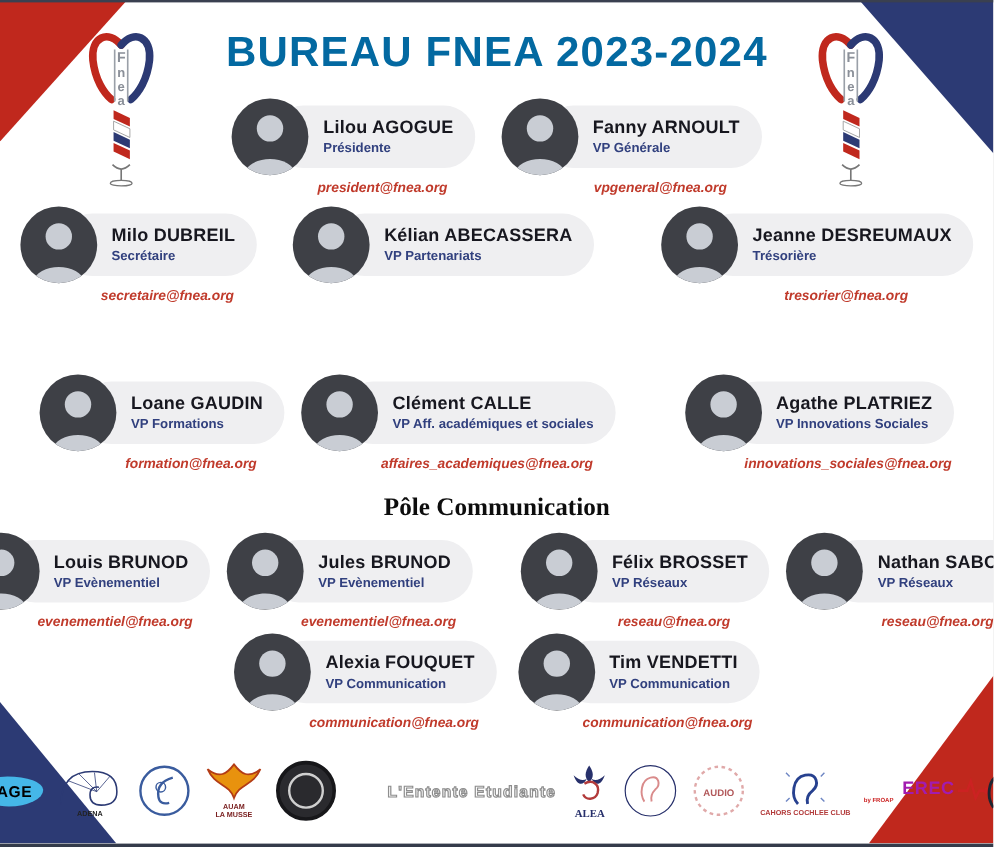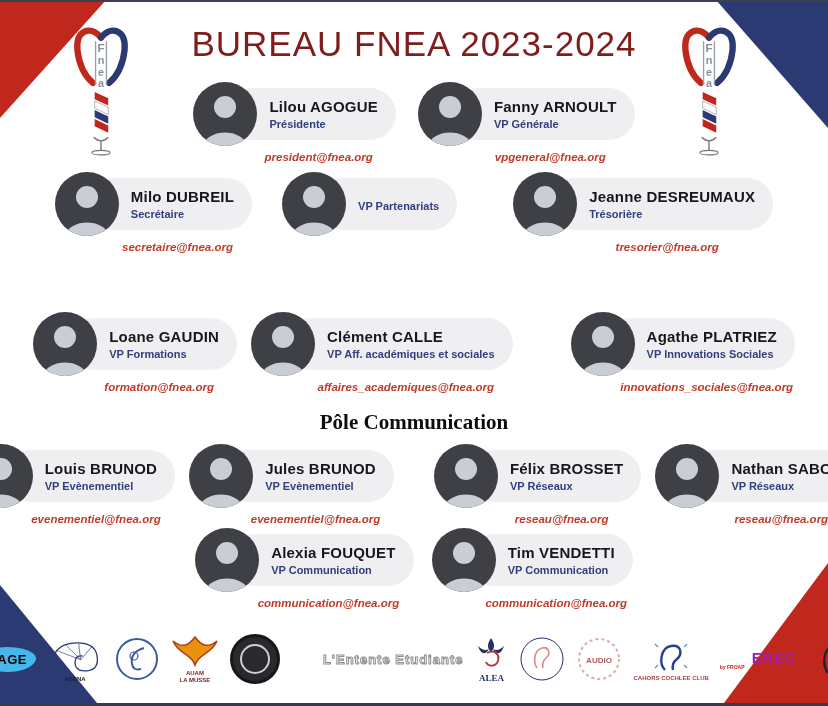--- a/index.html
+++ b/index.html
@@ -9,21 +9,21 @@
   }
   .edge-top{position:absolute;top:0;left:0;right:0;height:2px;background:#3a4050;z-index:9;}
   .edge-bottom{position:absolute;bottom:0;left:0;right:0;height:3px;background:#343b4a;z-index:9;}
   .tri{position:absolute;z-index:1;}
   .tri-tl{top:0;left:0;width:106px;height:118px;background:#c0281d;clip-path:polygon(0 0,100% 0,0 100%);}
   .tri-tr{top:0;right:0;width:112px;height:128px;background:#2c3a74;clip-path:polygon(0 0,100% 0,100% 100%);}
   .tri-bl{bottom:3px;left:0;width:97px;height:118px;background:#2c3a74;clip-path:polygon(0 0,0 100%,100% 100%);}
   .tri-br{bottom:3px;right:0;width:104px;height:140px;background:#c0281d;clip-path:polygon(100% 0,100% 100%,0 100%);}
 
   .title-row{position:absolute;top:24px;left:0;right:0;display:flex;justify-content:center;z-index:2;}
-  .title{font-size:35px;font-weight:400;letter-spacing:1px;color:#7f1d1d;text-align:center;}
+  .title{font-size:35px;font-weight:700;letter-spacing:1px;color:#0369a1;text-align:center;}
 
   .fnea-logo{position:absolute;z-index:2;}
   .fnea-left{left:72px;top:22px;}
   .fnea-right{left:680px;top:22px;}
 
   .row{position:absolute;left:0;right:0;display:flex;justify-content:center;align-items:flex-start;z-index:3;}
   .row1{top:82px;gap:22px;}
   .row2{top:172px;gap:30px;}
   .row3{top:312px;gap:14px;}
   .row4{top:444px;gap:14px;}
@@ -170,20 +170,21 @@
     </div>
     <div class="member">
       <div class="bubble">
         <div class="photo">
             <svg viewBox="0 0 64 64">
               <circle cx="32" cy="25" r="11" fill="#c9cdd4"></circle>
               <path d="M10 64 C14 46 50 46 54 64 Z" fill="#c9cdd4"></path>
             </svg>
           </div>
         <div class="pill">
+          <div class="name">Kélian ABECASSERA</div>
           <div class="role">VP Partenariats</div>
         </div>
       </div>
     </div>
     <div class="member push-l">
       <div class="bubble">
         <div class="photo">
             <svg viewBox="0 0 64 64">
               <circle cx="32" cy="25" r="11" fill="#c9cdd4"></circle>
               <path d="M10 64 C14 46 50 46 54 64 Z" fill="#c9cdd4"></path>

